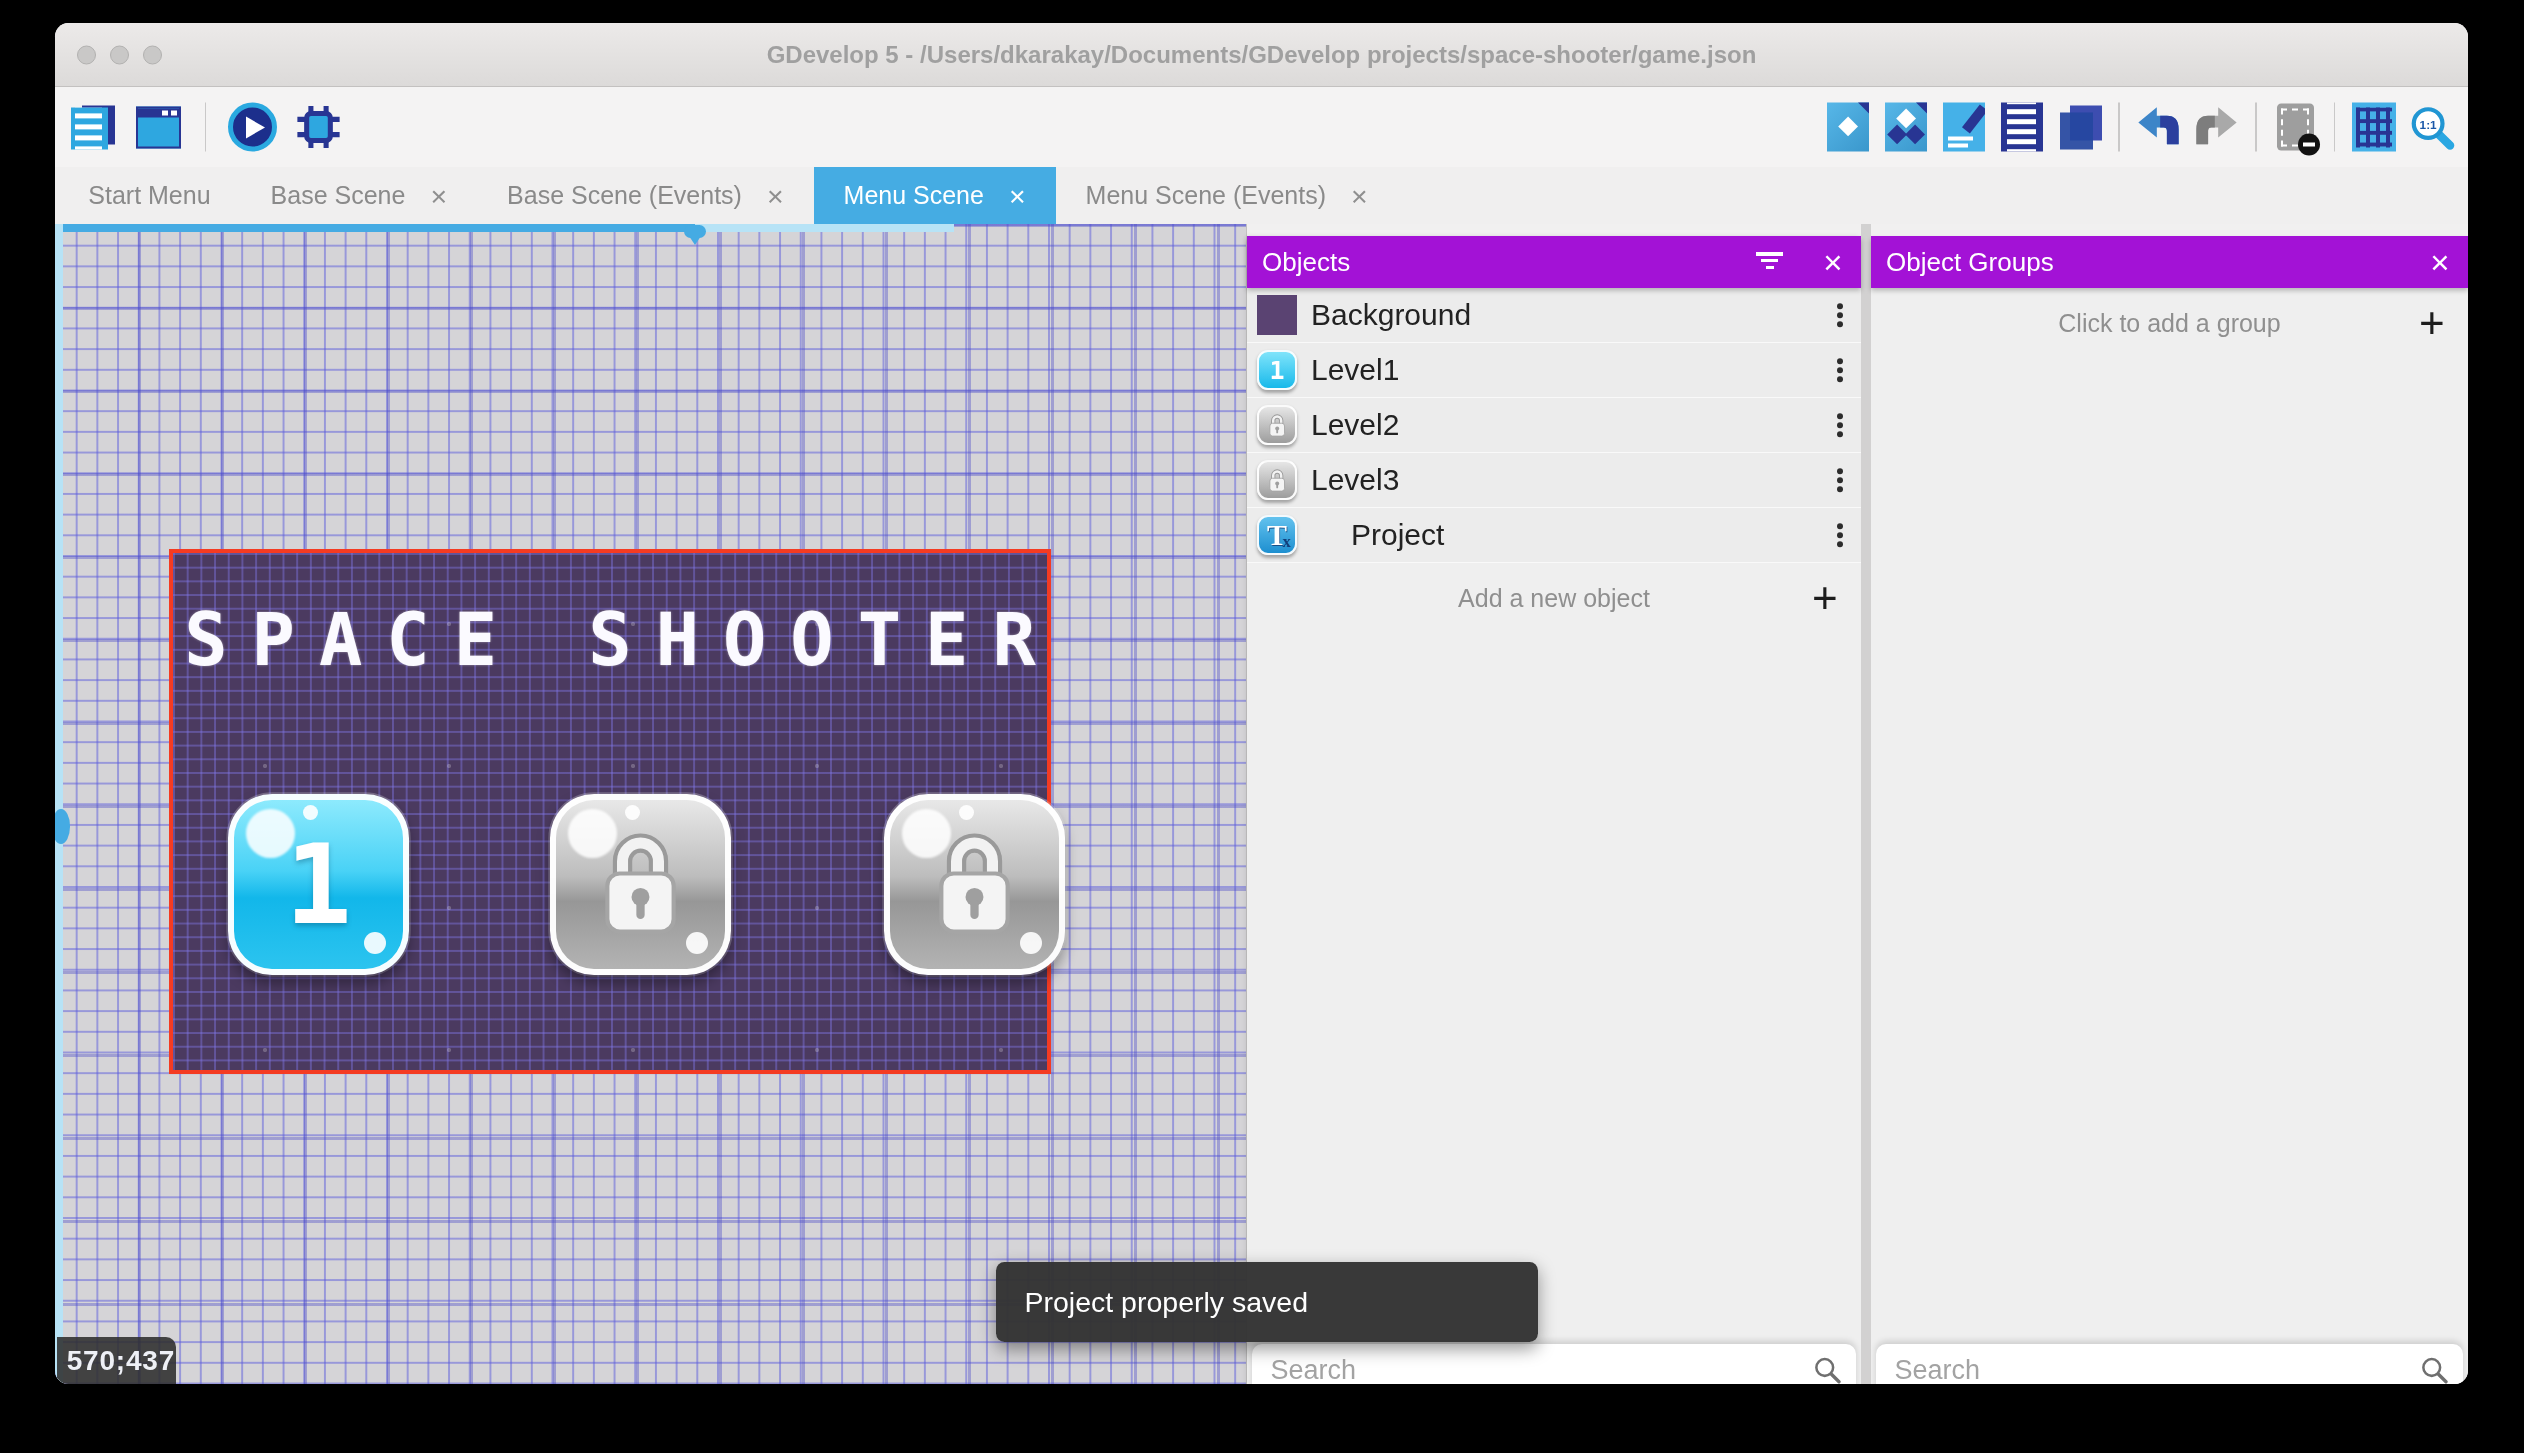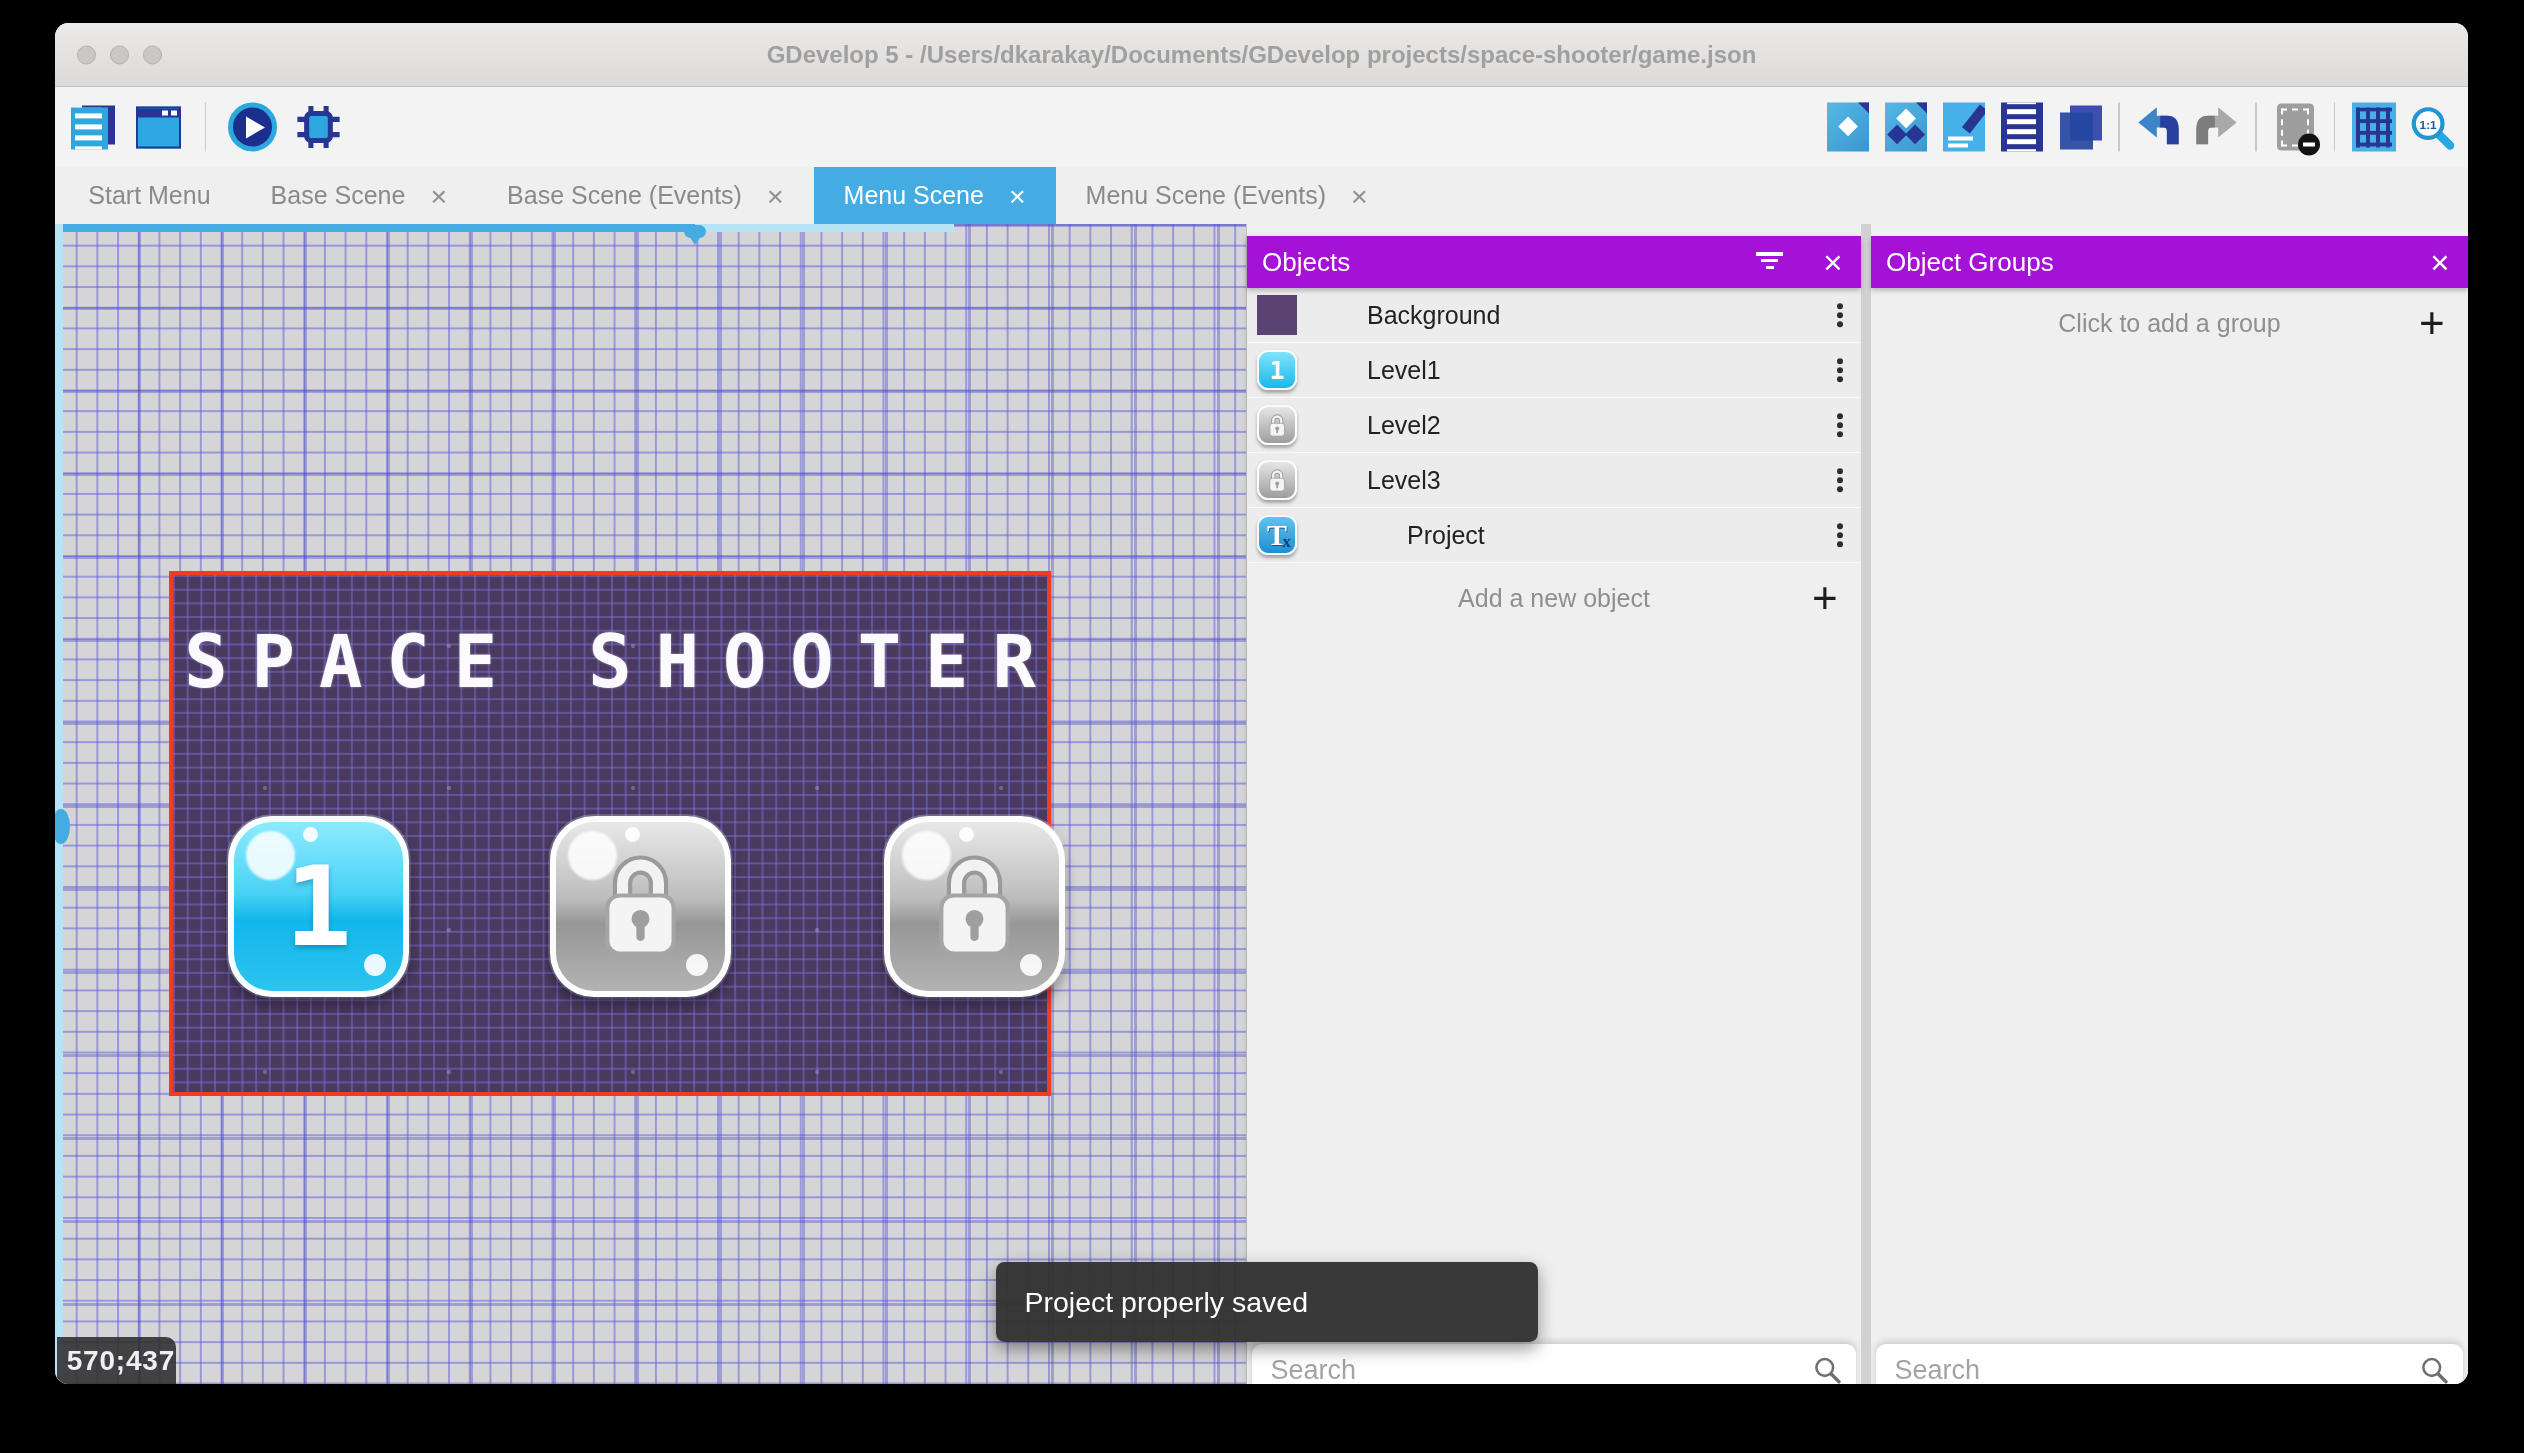--- a/index.html
+++ b/index.html
@@ -101,21 +101,21 @@
   .vscroll-thumb { position:absolute; left:-3.3px; top:585px; width:18.4px; height:35px; border-radius:50%; background:#45abe3; }
 
   
   .scene { position:absolute; left:114px; top:325px; width:882px; height:525px;
            background-color:#4b3a60;
            background-image:
              radial-gradient(circle, rgba(255,255,255,.22) 1.7px, transparent 2.5px),
              linear-gradient(rgba(130,120,235,.42) 0 1.7px, transparent 1.7px),
              linear-gradient(90deg, rgba(130,120,235,.42) 0 1.7px, transparent 1.7px);
            background-size:184px 142px, 13.7px 13.7px, 13.7px 13.7px;
-           border:4.2px solid #f43b22;margin-top:22px; }
+           border:4.2px solid #f43b22; }
   .scene-title { position:absolute; left:0; right:0; top:45px; text-align:center;
                  font-family:"DejaVu Sans Mono", monospace; font-weight:bold; font-size:72px;
                  letter-spacing:24px; margin-right:-24px; color:#fbfaff; transform:scaleY(1.02);
                  text-shadow:0 0 2.5px rgba(255,255,255,.45); }
   .lvl-btn { position:absolute; top:241px; width:181px; height:181px; border-radius:44px;
              border:6.7px solid rgba(255,255,255,.96); box-shadow:0 8.4px 13.4px rgba(0,0,0,.35), 0 0 0 1.7px rgba(255,255,255,.25);
              display:flex; align-items:center; justify-content:center; }
   .lvl-btn.b1 { left:55px;  background:linear-gradient(180deg,#8deafd 0%, #49d2f6 42%, #12b7ea 58%, #2cc4ef 100%); }
   .lvl-btn.b2 { left:377px; }
   .lvl-btn.b3 { left:711px; }
@@ -153,21 +153,21 @@
   .t-bg { background:#5a4372; }
   .t-btn { border-radius:11px; border:2.5px solid rgba(255,255,255,.95); box-shadow:0 2.5px 3.3px rgba(0,0,0,.3); }
   .t-l1 { background:linear-gradient(180deg,#7fe4fb,#18b9ea); color:#fff; font-family:"DejaVu Sans Mono",monospace;
           font-weight:bold; font-size:25px; }
   .t-lock { background:linear-gradient(180deg,#e6e6e6,#9d9d9d); }
   .t-lock svg { width:18.4px; height:23.4px; }
   .t-tx { background:linear-gradient(180deg,#63c2ee,#1d8fd0); position:relative; }
   .t-tx .T { font-family:"Liberation Serif", serif; font-weight:bold; font-size:30px; color:#fff; text-shadow:0.8px 0.8px 0 #1a4f86; }
   .t-tx .x { position:absolute; right:4.2px; bottom:1.7px; font-family:"Liberation Serif", serif; font-weight:bold;
              font-size:16.7px; color:#123f7a; }
-  .obj-label { margin-left:120px; font-size:25px; color:#222; }
+  .obj-label { margin-left:64px; font-size:30px; color:#222; }
   .kebab { position:absolute; right:15px; top:50%; transform:translateY(-50%); padding:3.3px; }
   .kebab i { display:block; width:5.9px; height:5.9px; border-radius:50%; background:#2c2c2c; margin:3.3px auto; }
 
   .add-row { position:relative; width:100%; height:70px; display:flex; align-items:center; justify-content:center; }
   .add-row .lbl { font-size:25px; color:#8f8f8f; }
   .add-row .plus { position:absolute; right:23.4px; top:50%; transform:translateY(-50%); font-size:44px; font-weight:400; color:#1d1d1d; line-height:1; }
 
   .search-wrap { position:absolute; left:5px; right:5px; bottom:0; height:52px; }
   .search-wrap input { width:100%; height:100%; border:none; outline:none; background:#fff; border-radius:10px 10px 0 0;
                        box-shadow:0 -2.5px 6.7px rgba(0,0,0,.14); font-size:27px; color:#333; padding:0 54px 0 18.4px;

